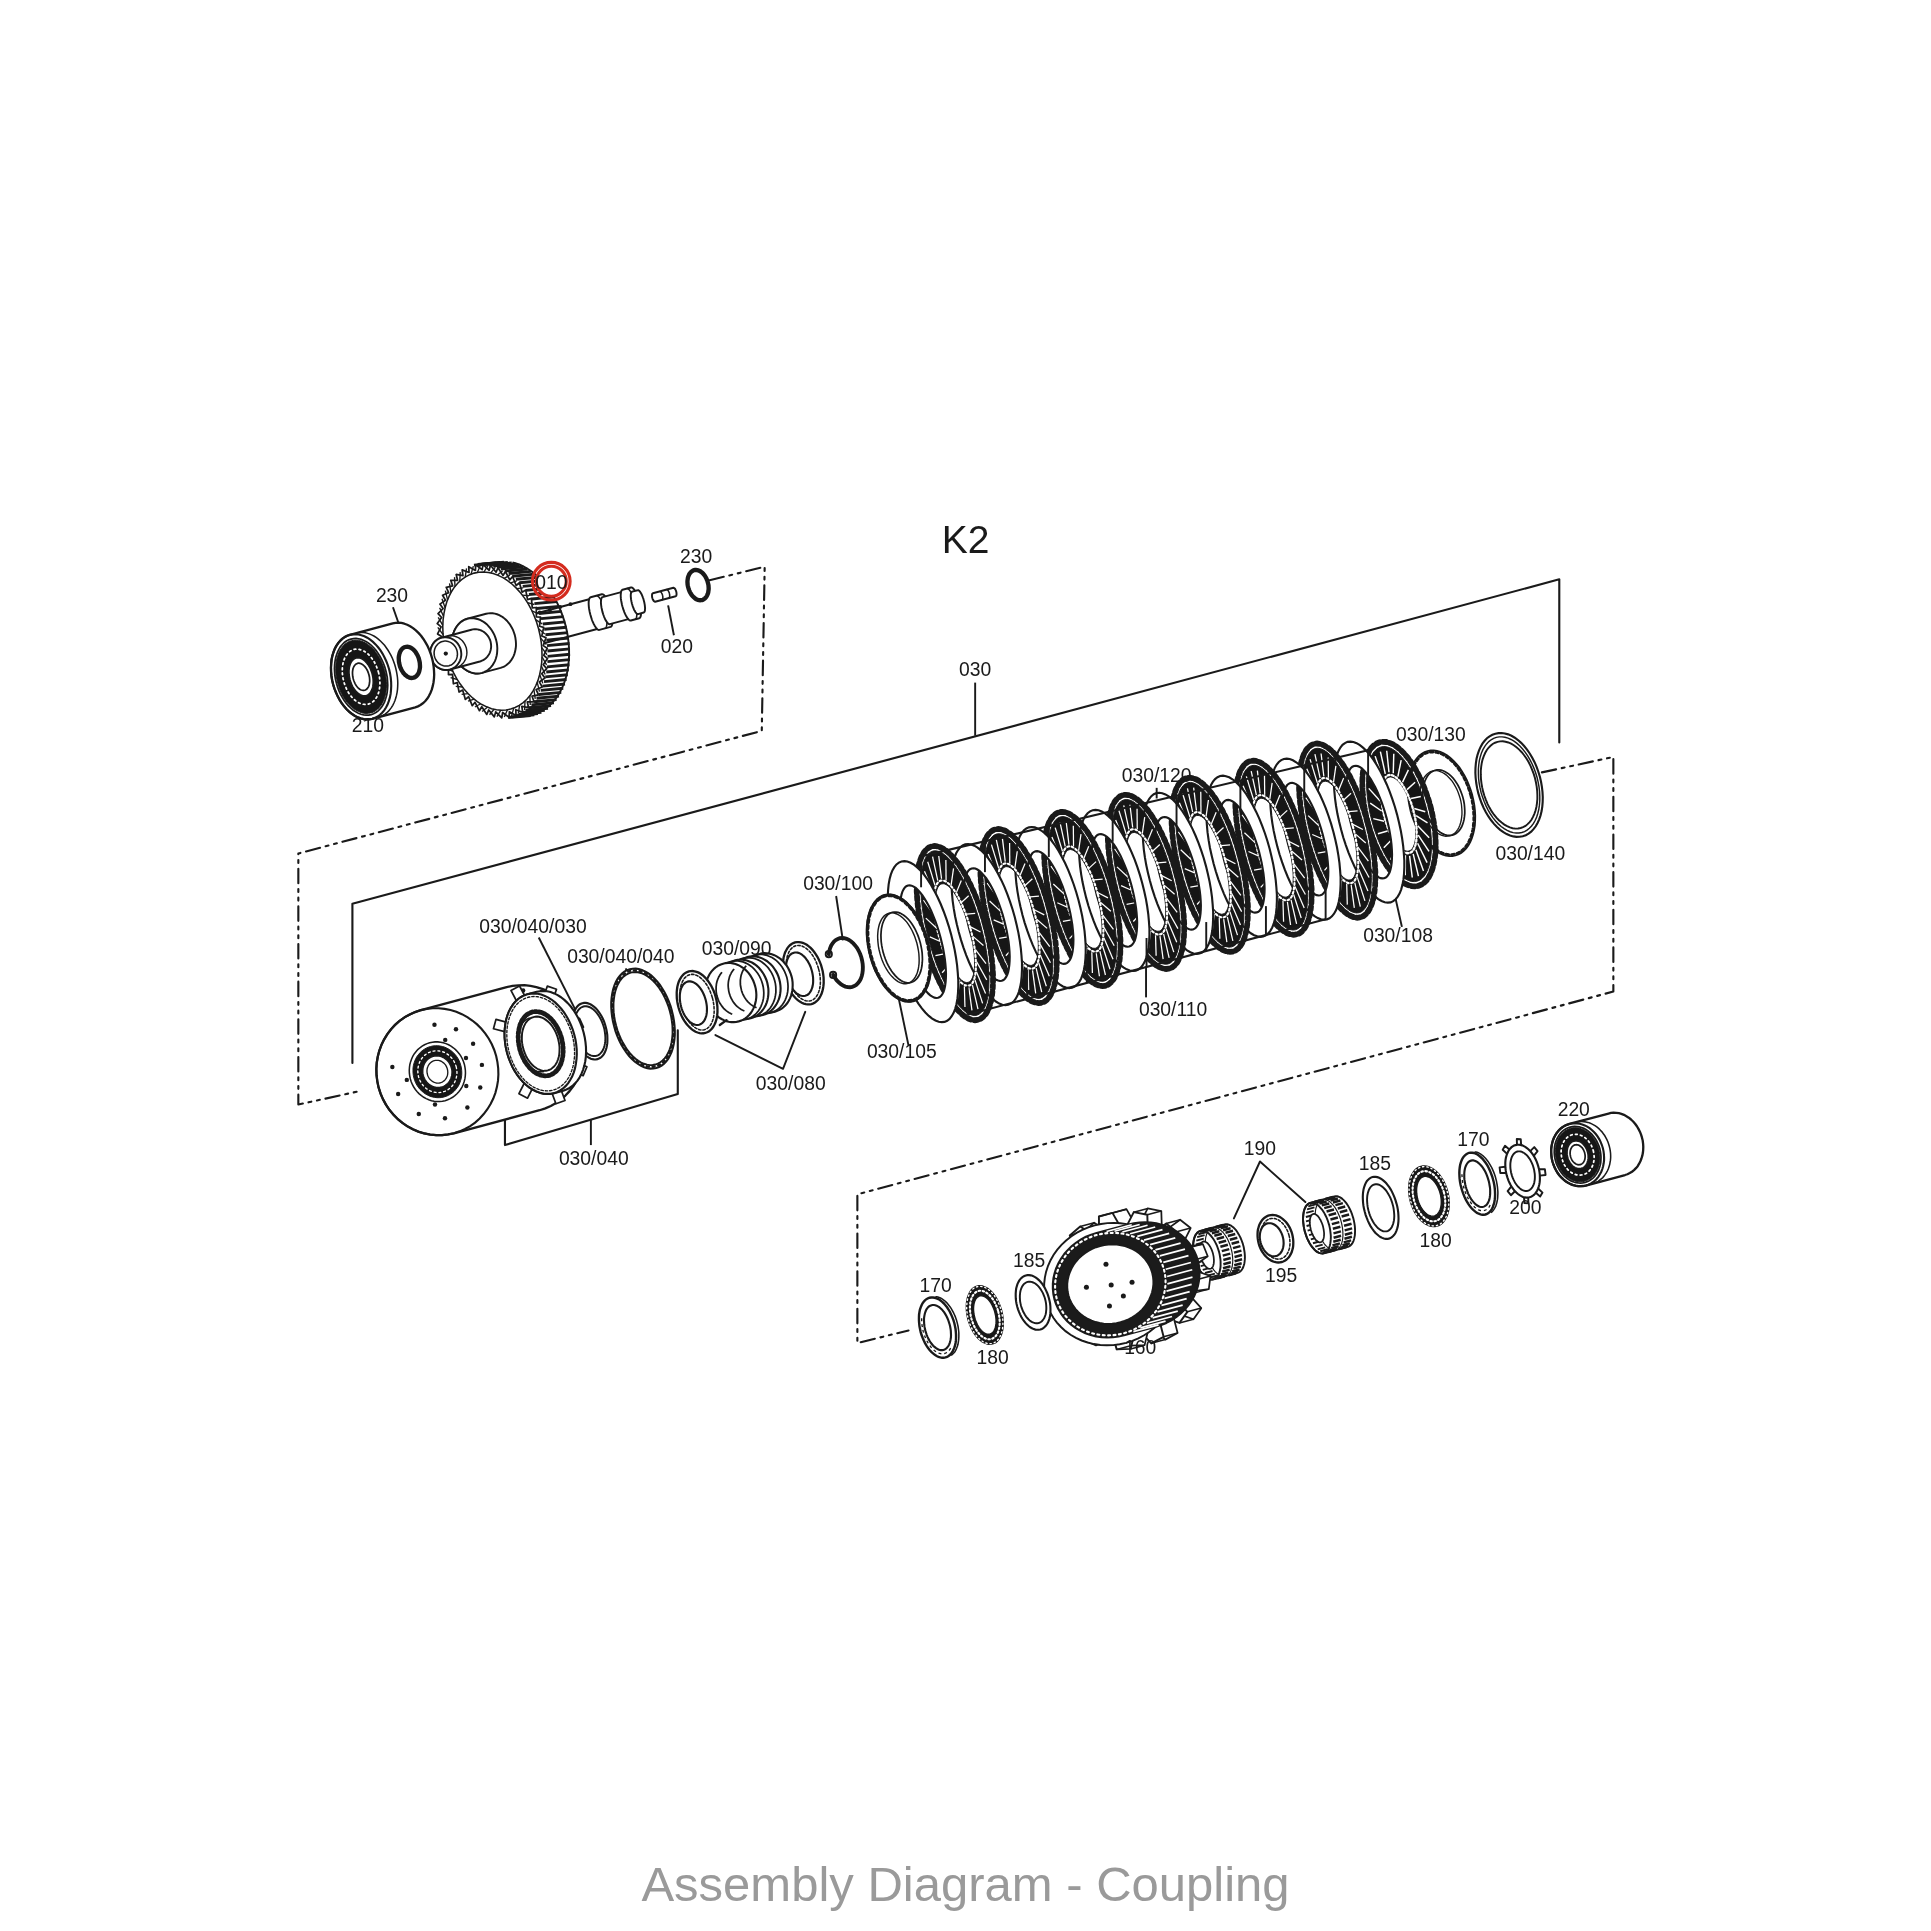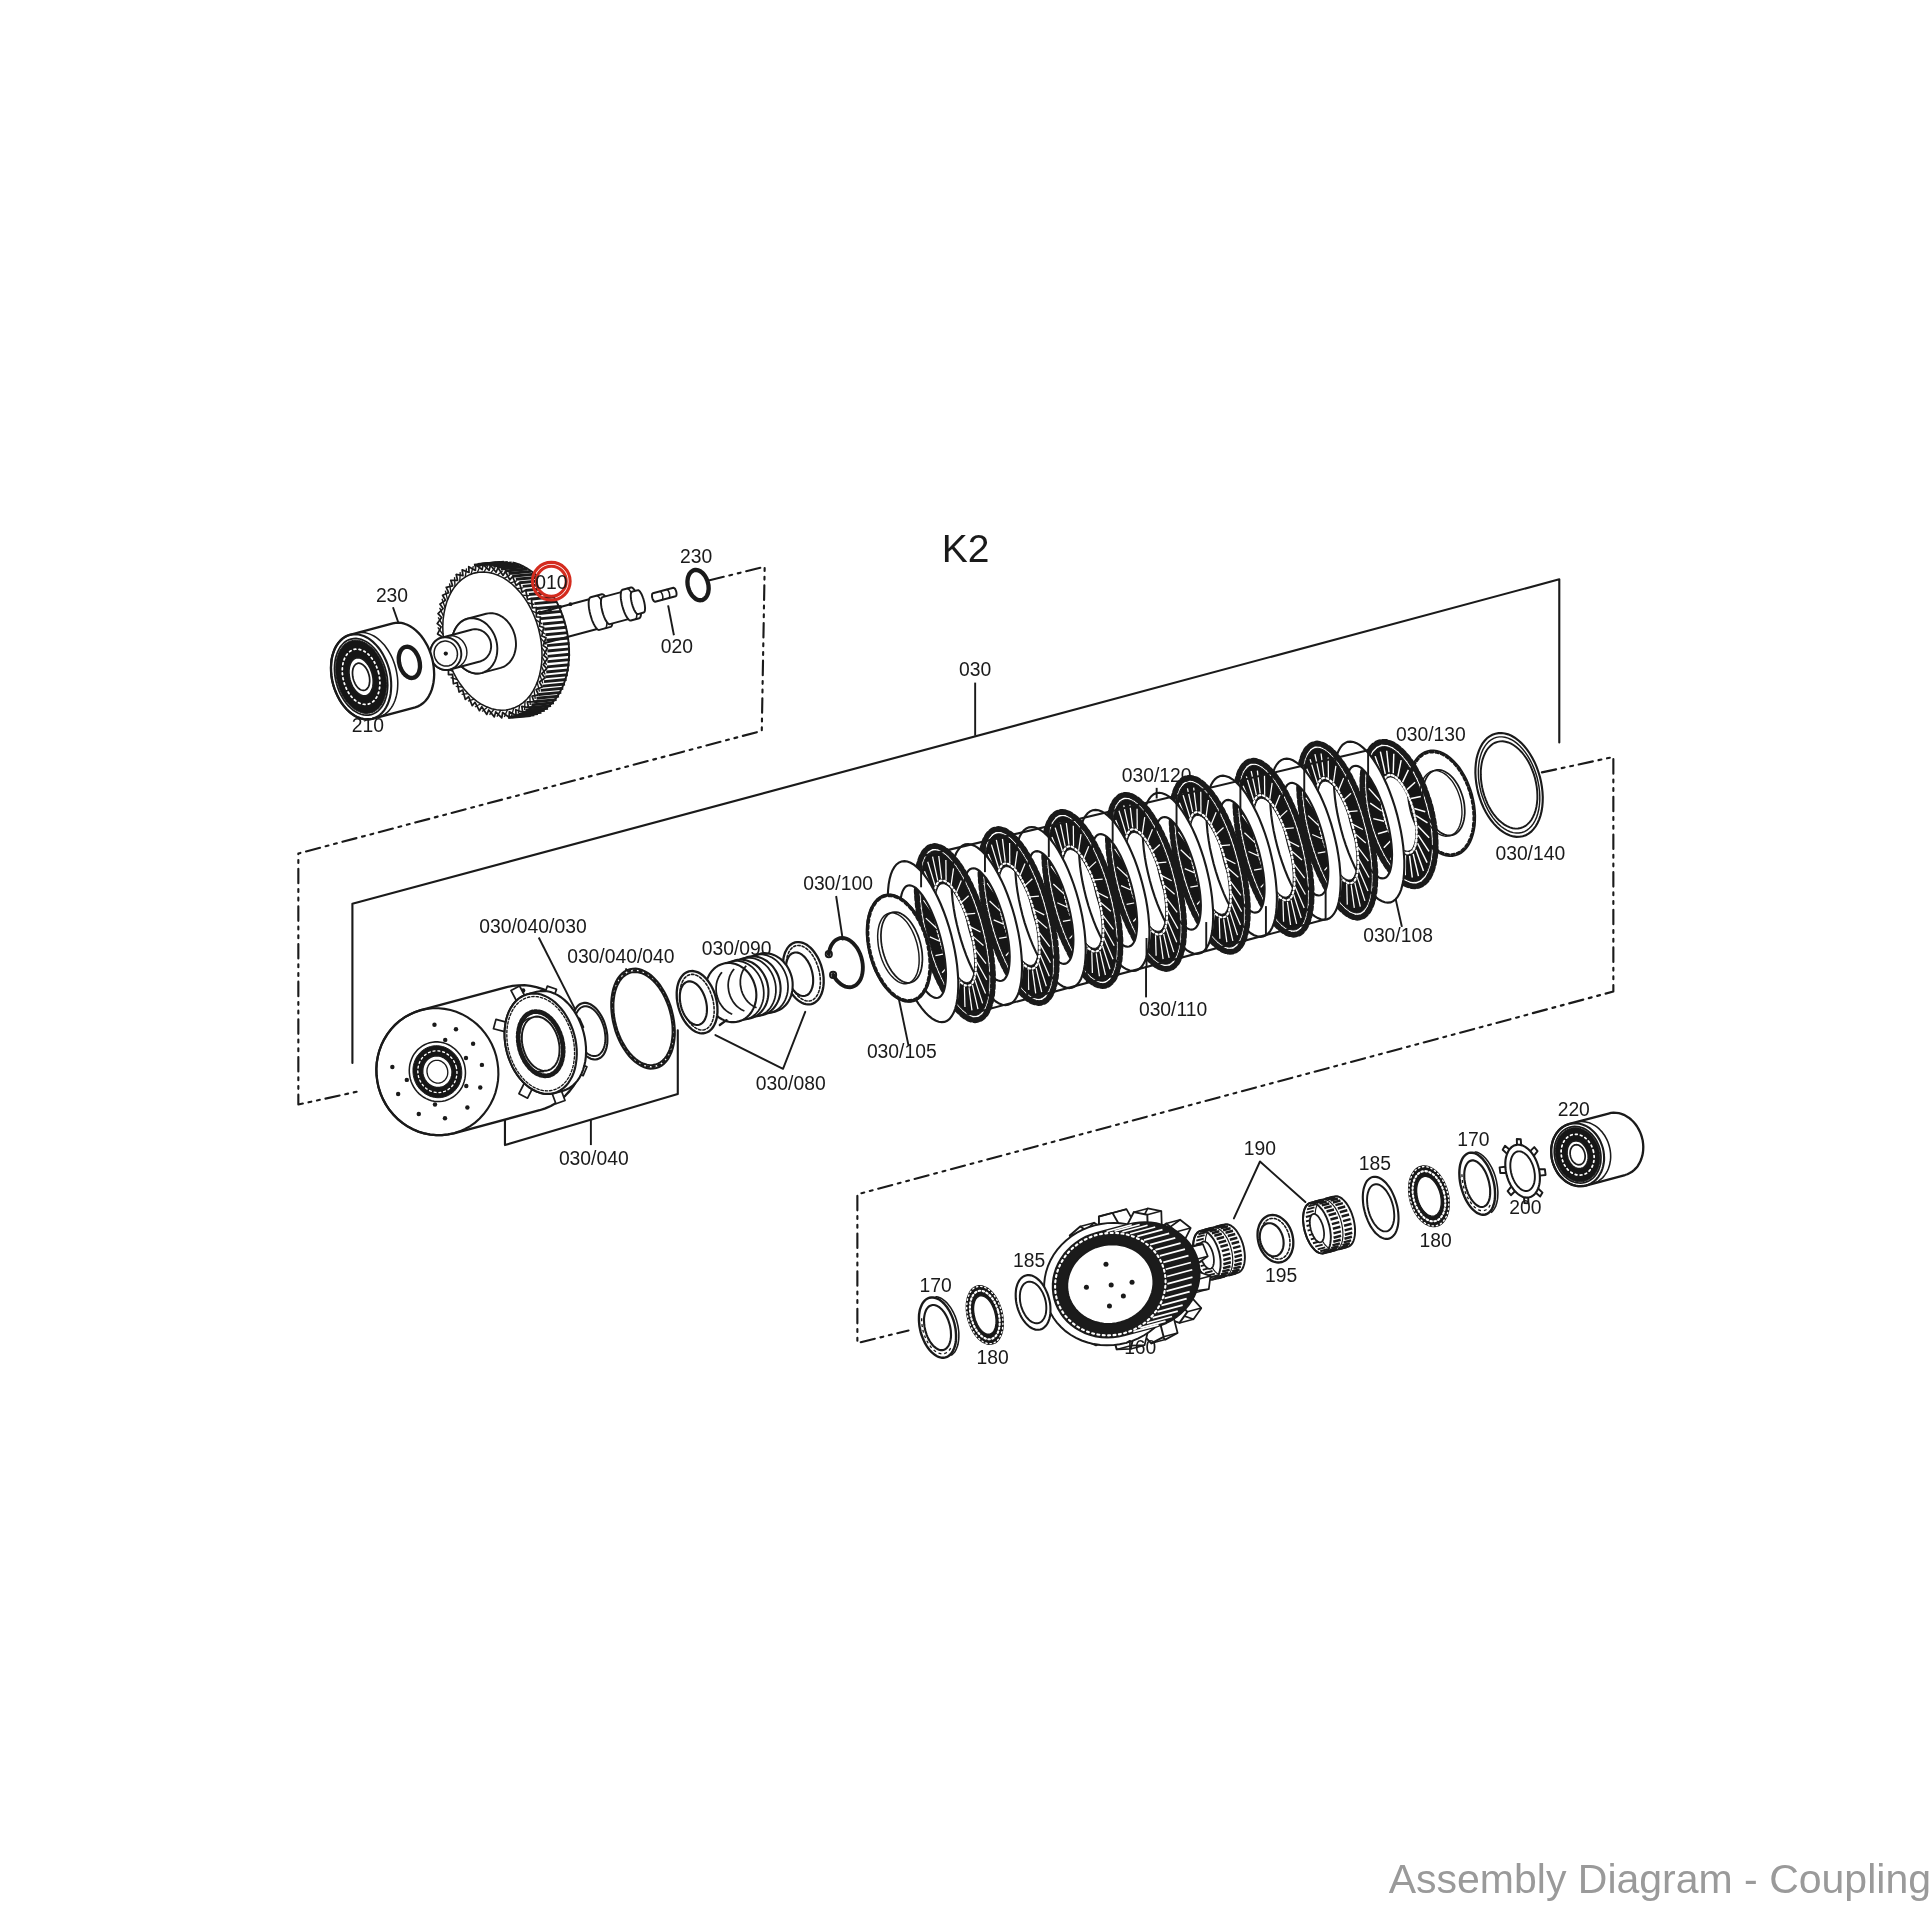--- a/index.html
+++ b/index.html
@@ -1,21 +1,21 @@
 <!DOCTYPE html>
 <html><head>
 <meta charset="utf-8">
 <style>
   html,body{margin:0;padding:0;background:#ffffff;}
     .page{-webkit-font-smoothing:antialiased;position:relative;width:1931px;height:1931px;background:#fff;overflow:hidden;
         font-family:"Liberation Sans", sans-serif;}
   .title{position:absolute;top:518px;left:0;width:100%;text-align:center;
-         font-size:39px;color:#1a1a1a;letter-spacing:0px;margin-top:9px;}
-  .caption{position:absolute;top:1856px;left:0;width:100%;text-align:right;
-         font-size:41px;color:#9a9a9a;}
+         font-size:39px;color:#1a1a1a;letter-spacing:0px;}
+  .caption{position:absolute;top:1856px;left:0;width:100%;text-align:center;
+         font-size:49px;color:#9a9a9a;}
   svg{position:absolute;top:0;left:0;}
   text.plbl{font-family:"Liberation Sans", sans-serif;font-size:20px;fill:#1a1a1a;}
 </style>
 </head>
 <body>
 
 <div class="page">
   <svg id="scene" width="1931" height="1931" viewBox="0 0 2000 2000">
       <g>
         <g>

